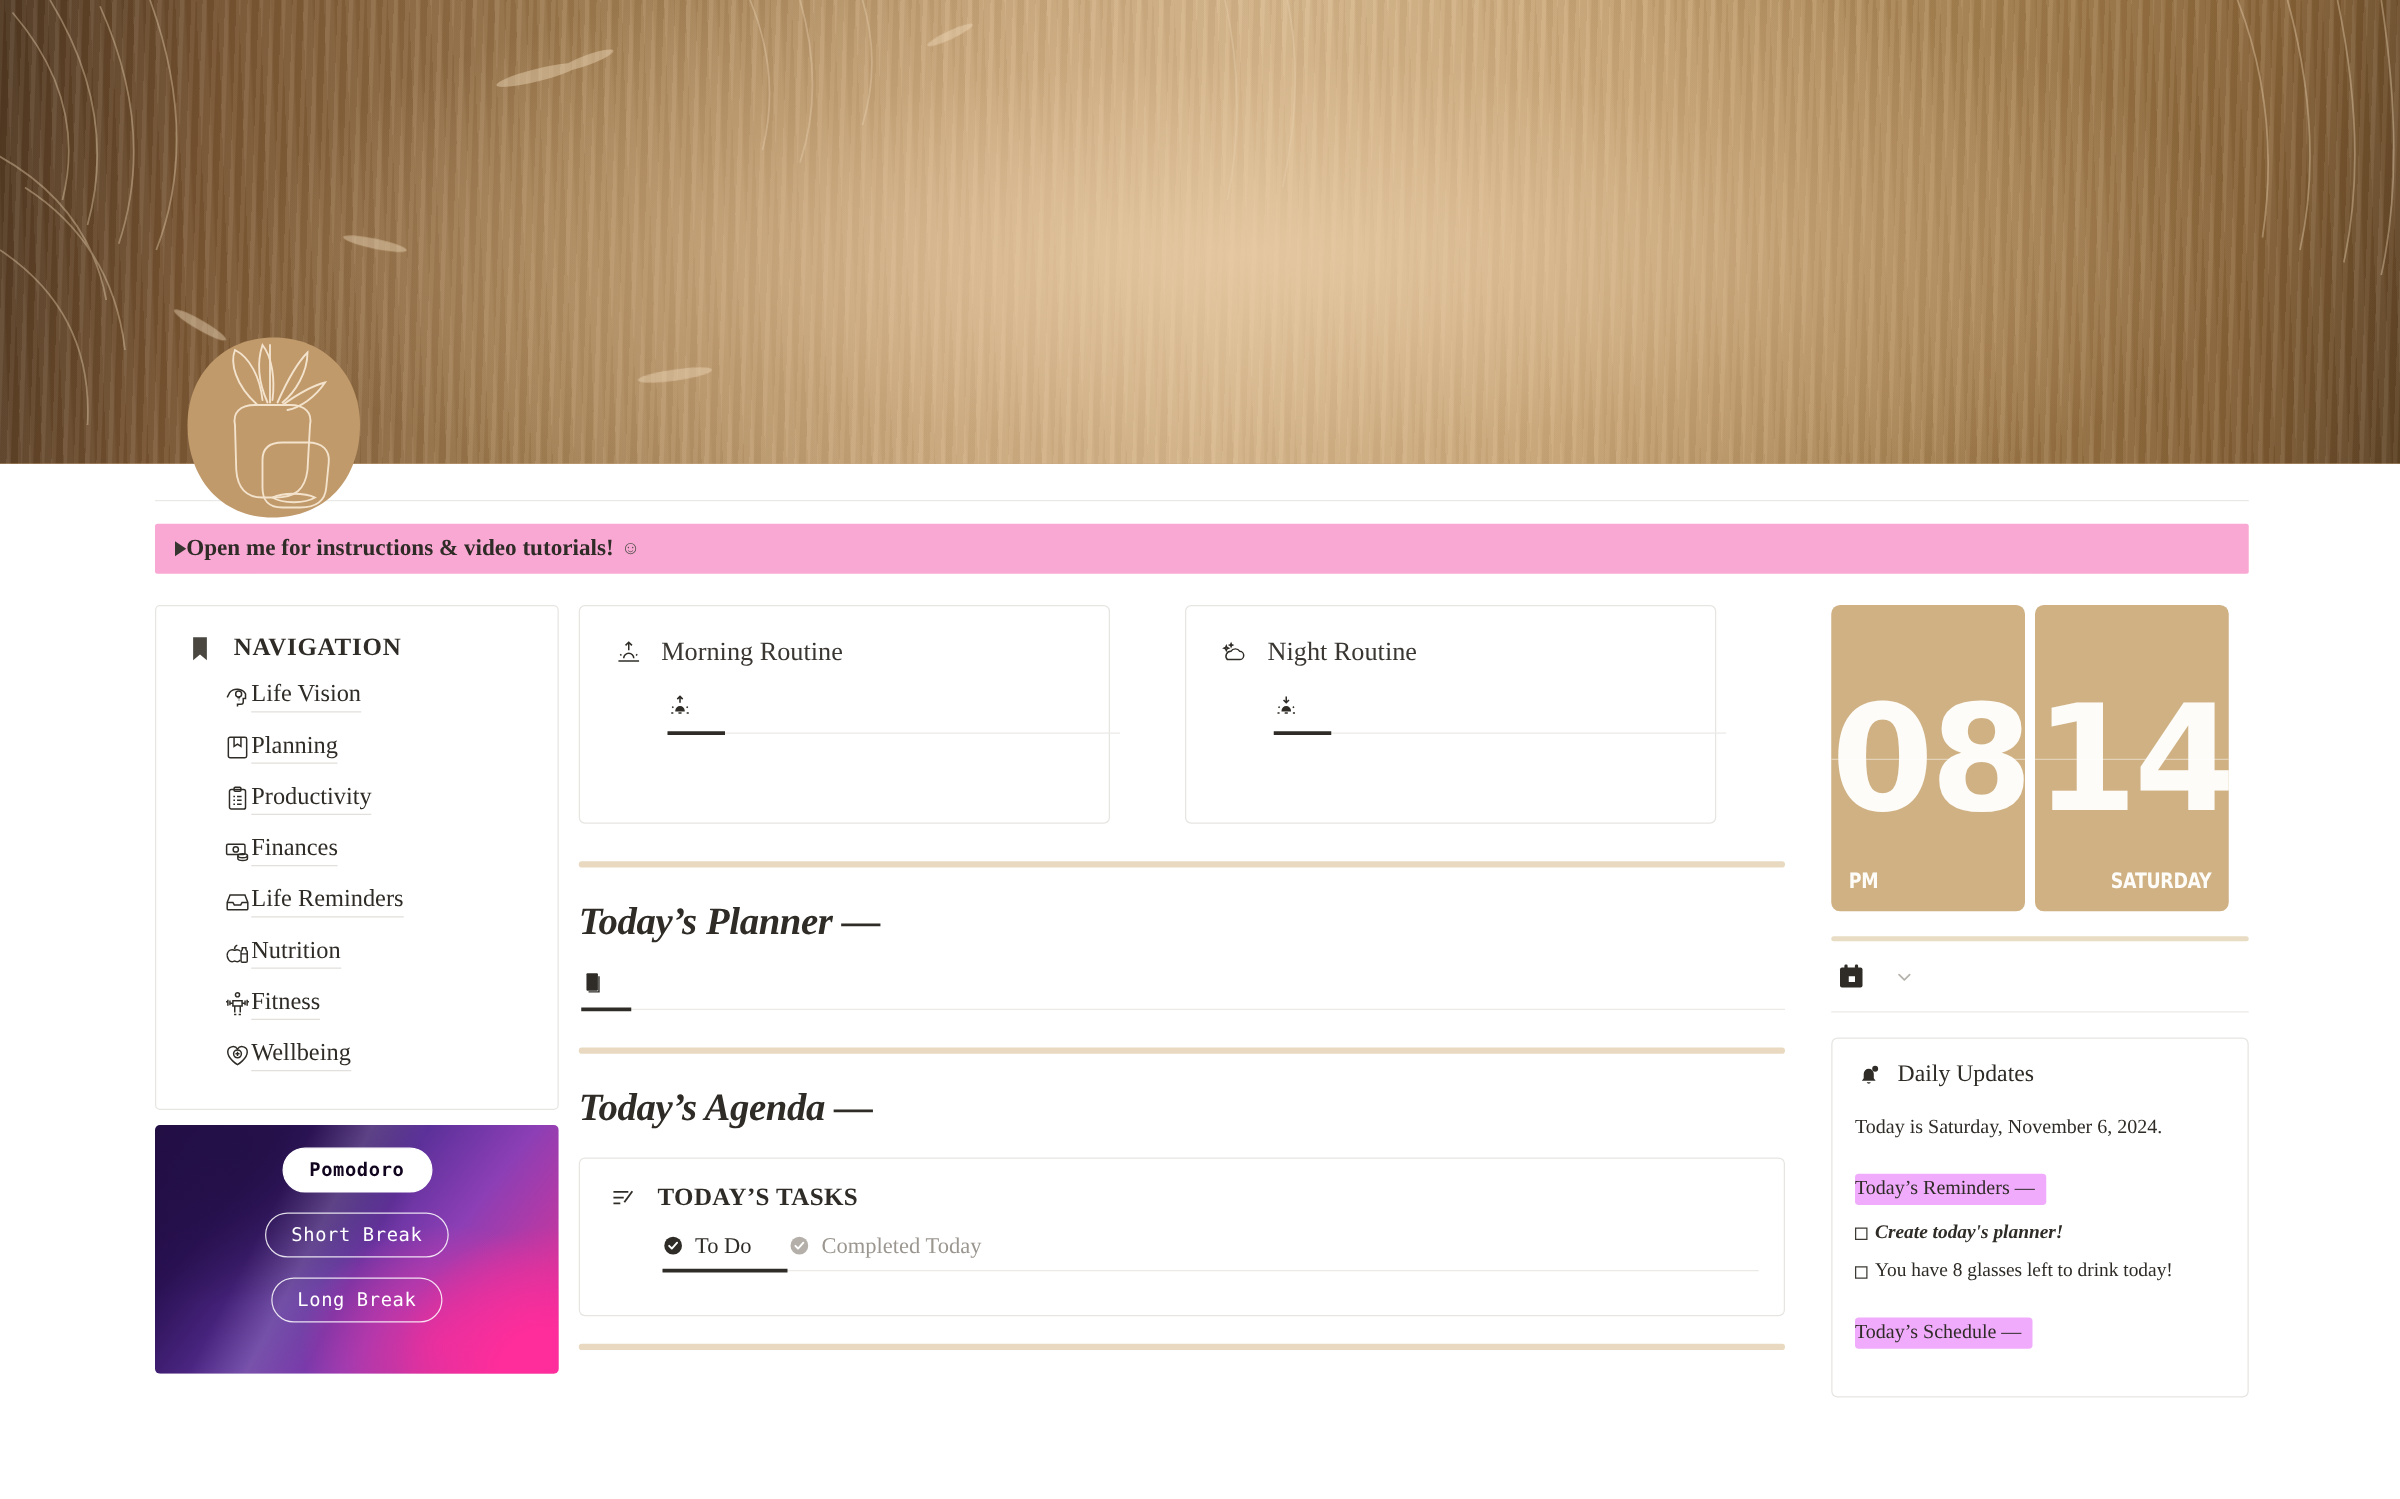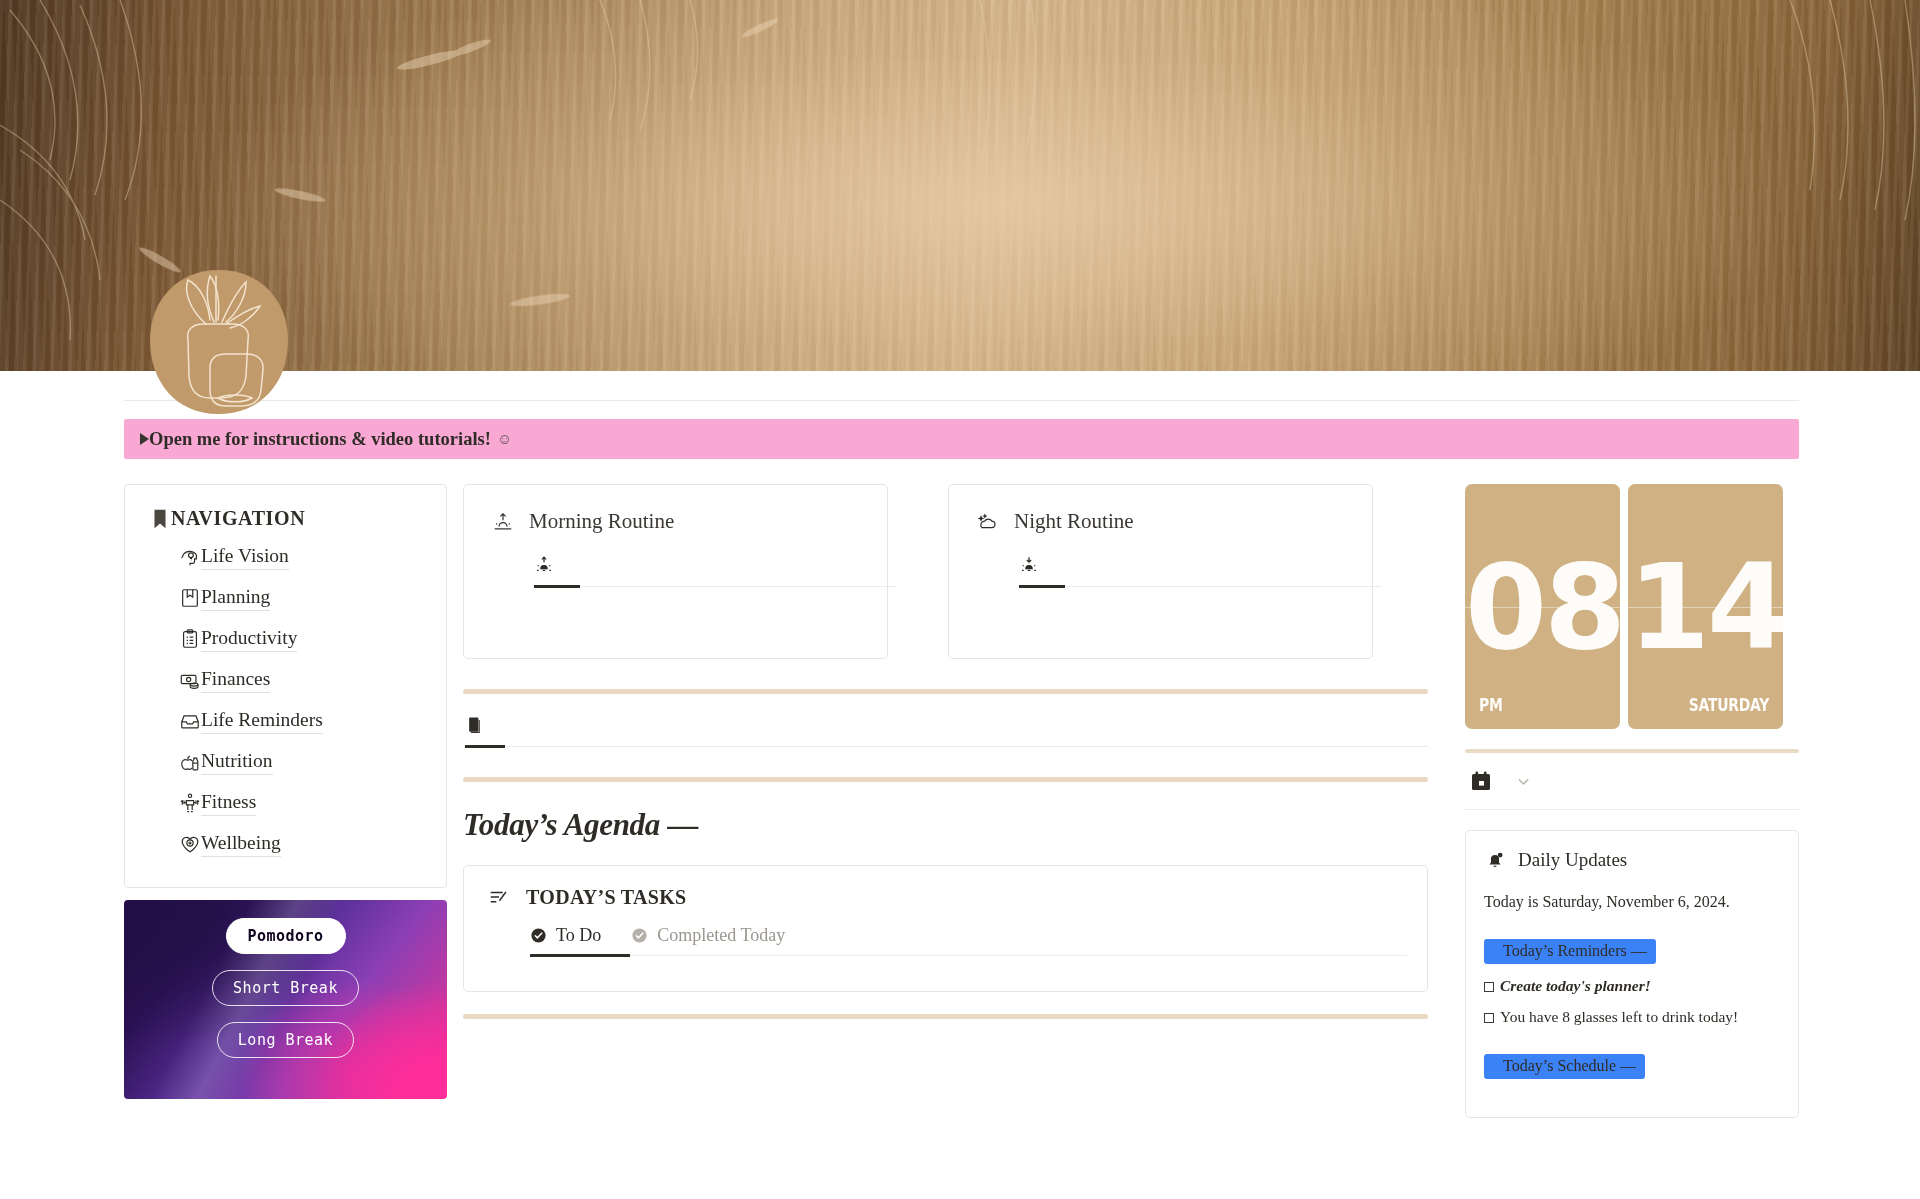--- a/index.html
+++ b/index.html
@@ -110,21 +110,21 @@
 
   
   .nav-card {
     border: 1px solid #e6e5e2;
     border-radius: 4px;
     padding: 22px 24px 26px 24px;
     background: #fff;
     min-height: 404px;
   }
   .nav-head {
-    display: flex; align-items: center; 
+    display: flex; align-items: center; gap: 16px;
     margin-bottom: 10px;
   }
   .nav-head-label {
     font-size: 20px; font-weight: bold; letter-spacing: .6px; color: #2f2c27;
   }
   .nav-item {
     display: flex; align-items: center; gap: 0;
     margin-left: 30px;
     margin-top: 13px;
     height: 28px;
@@ -300,22 +300,22 @@
     padding: 18px 18px 20px 18px;
     background: #fff;
     height: 288px;
     overflow: hidden;
   }
   .upd-head { display: flex; align-items: flex-start; gap: 12px; }
   .upd-title { font-size: 19px; color: #2f2c27; }
   .upd-line { font-size: 16px; color: #2f2c27; margin-top: 22px; }
   .pill {
     display: inline-block;
-    background: #3b82f6;
-    padding: 3px 9px 4px 19px;
+    background: #f0abfc;
+    padding: 3px 9px 4px 0;
     border-radius: 3px;
     font-size: 16px;
     color: #2f2c27;
     margin-top: 28px;
   }
   .todo {
     display: flex; align-items: flex-start; gap: 6px;
     font-size: 15.5px; margin-top: 13px; color: #2f2c27;
   }
   .box {
@@ -512,20 +512,21 @@
                   <path d="M3.6 18.4h2M18.4 18.4h2M10.5 18.4h3M5.6 13.4l-1-1M18.4 13.4l1-1"></path>
                 </svg>
               </div>
               <div class="tab-underline" style="width:362px"></div>
             </div>
           </div>
         </div>
 
         <div class="bar"></div>
 
+        <div class="section-title">Today’s Planner —</div>
 
         <div class="planner-tabs">
           <div class="tab-ico-row">
             <svg width="20" height="22" viewBox="0 0 24 24">
               <rect x="5" y="3" width="11" height="17" rx="1" fill="#2f2c27"></rect>
               <path d="M17 6v15H7" fill="none" stroke="#2f2c27" stroke-width="1.4"></path>
             </svg>
           </div>
           <div class="planner-underline"></div>
         </div>

